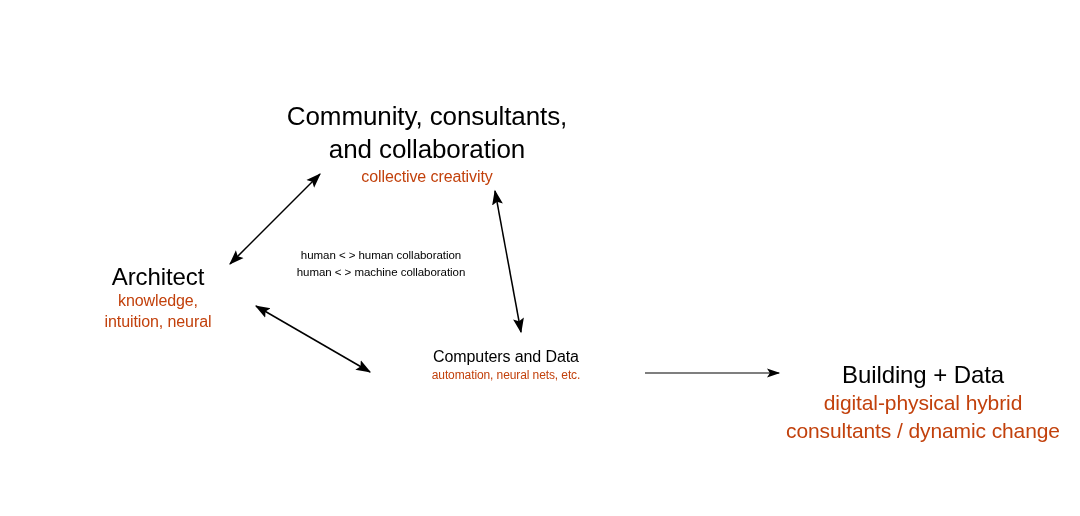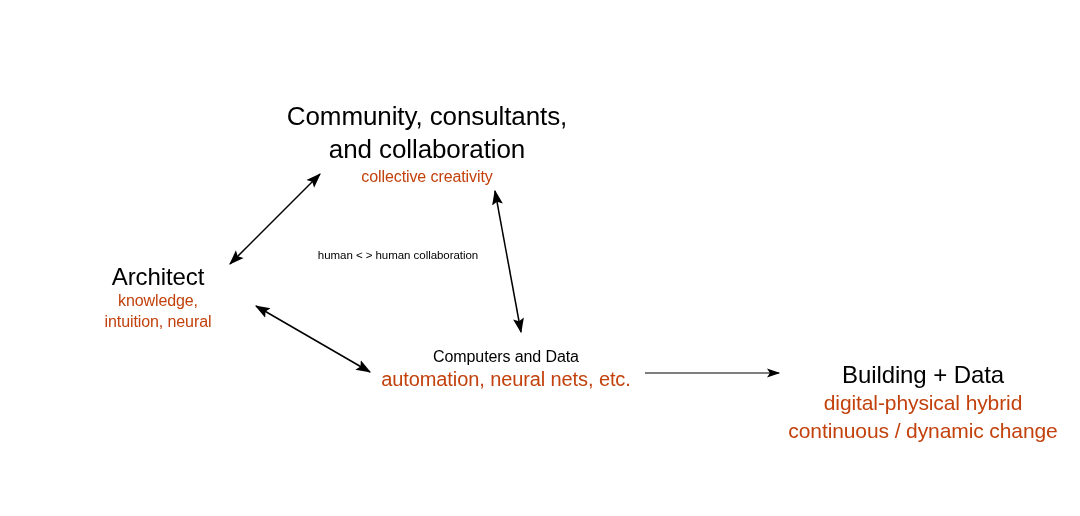--- a/index.html
+++ b/index.html
@@ -75,40 +75,40 @@
   
   #node-computers {
     left: 506px;
     top: 348px;
     transform: translateX(-50%);
   }
   #node-computers .node-title {
     font-size: 16px;
   }
   #node-computers .node-sub {
-    font-size: 20px;
+    font-size: 12px;
     margin-top: 1px;
   }
   
   #node-building {
     left: 923px;
     top: 361px;
     transform: translateX(-50%);
   }
   #node-building .node-title {
     font-size: 24px;
   }
   #node-building .node-sub {
     font-size: 21px;
     line-height: 1.3;
   }
   
   #annotation-collaboration {
     position: absolute;
-    left: 398px;
+    left: 381px;
     top: 247px;
     transform: translateX(-50%);
     text-align: center;
     white-space: nowrap;
     font-size: 11.5px;
     line-height: 1.45;
     letter-spacing: -0.05px;
     color: #000000;
   }
 </style>
@@ -152,20 +152,21 @@
   </div>
 
   <div class="node" id="node-computers">
     <div class="node-title">Computers and Data</div>
     <div class="node-sub">automation, neural nets, etc.</div>
   </div>
 
   <div class="node" id="node-building">
     <div class="node-title">Building + Data</div>
     <div class="node-sub">digital-physical hybrid</div>
-    <div class="node-sub">continuous / dynamic change</div>
+    <div class="node-sub">consultants / dynamic change</div>
   </div>
 
   <div id="annotation-collaboration">
     <div>human &lt; &gt; human collaboration</div>
+    <div>human &lt; &gt; machine collaboration</div>
   </div>
 
 </div>
 
 </body></html>

